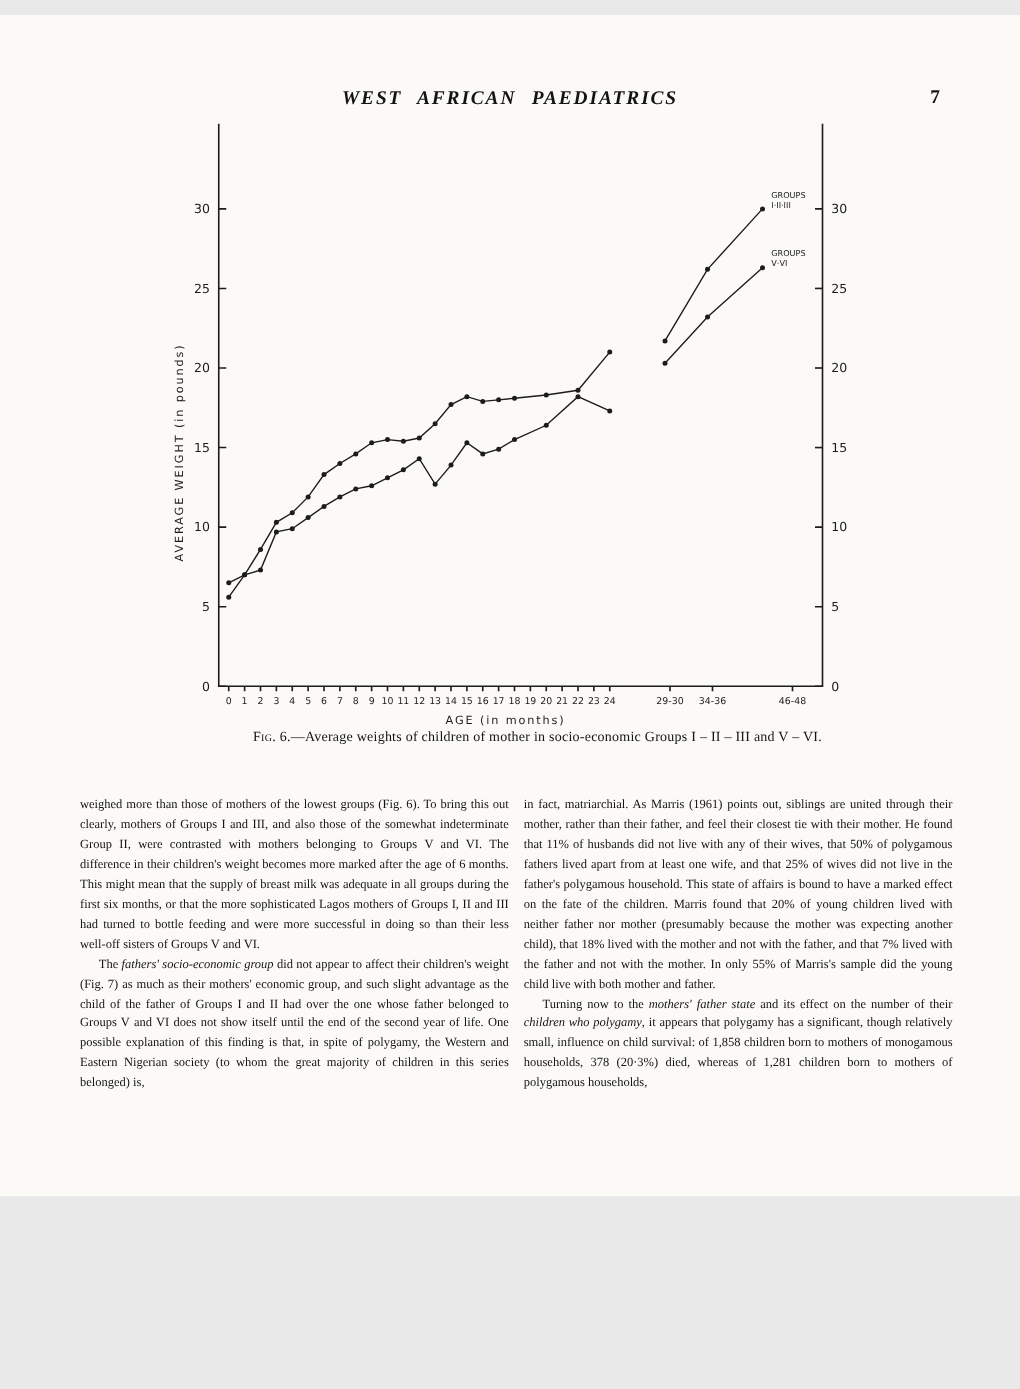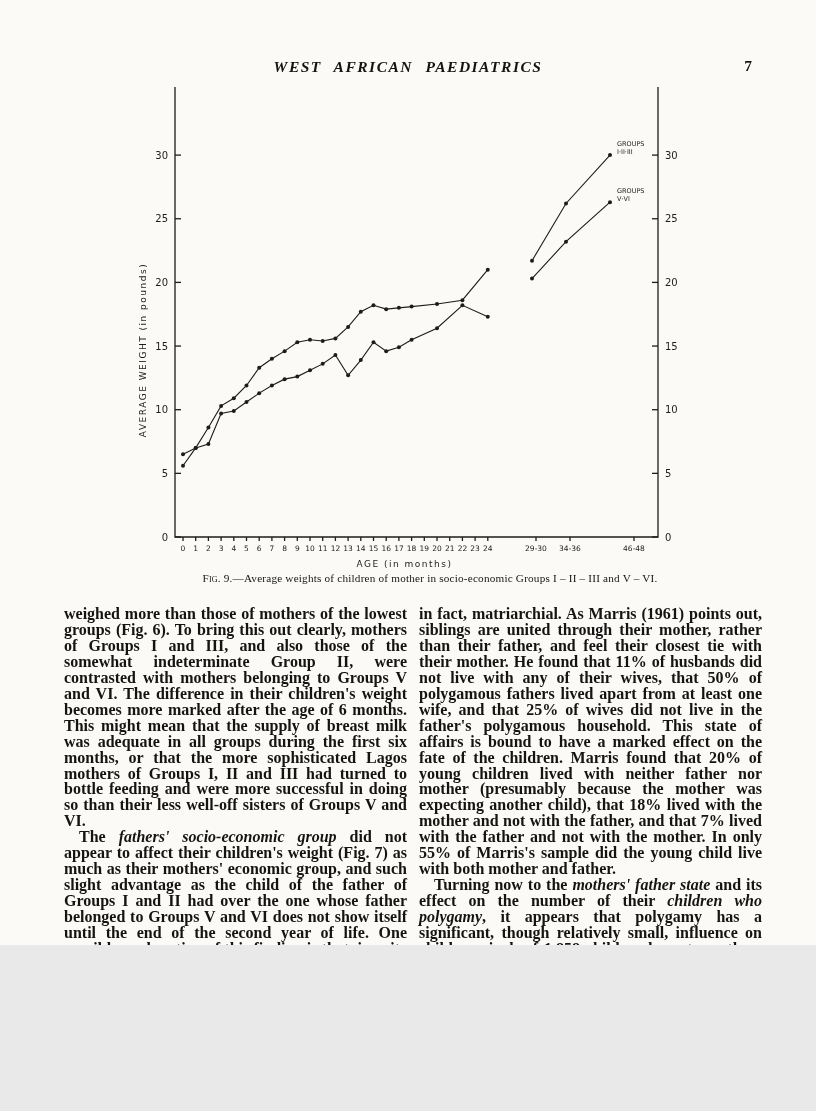--- a/index.html
+++ b/index.html
@@ -1,34 +1,34 @@
 <!DOCTYPE html>
 <html><head>
 <meta charset="utf-8">
 <style>
   html,body{margin:0;padding:0;background:#e9e9e9;}
-  .page{position:relative;width:816px;height:945px;margin:0 auto;background:#fbfaf6;
+  .page{position:relative;width:816px;height:945px;margin:12px auto;background:#fbfaf6;
         color:#141414;font-family:"Liberation Serif",serif;overflow:hidden;}
   .header{position:absolute;top:58px;left:0;width:100%;text-align:center;}
   .running-title{font-style:italic;font-weight:bold;font-size:15.5px;letter-spacing:1.5px;word-spacing:7px;}
   .pagenum{position:absolute;top:57px;right:64px;font-size:15.5px;font-weight:bold;}
   .chart-wrap{position:absolute;left:130px;top:85px;width:570px;height:505px;}
   svg text{fill:#1c1c1c;}
   .ax{stroke:#1c1c1c;stroke-width:1.3;fill:none;}
   .ln{stroke:#1c1c1c;stroke-width:1.1;fill:none;}
   .dot{fill:#1c1c1c;}
   .ytk{font:10px "DejaVu Sans",sans-serif;}
   .xtk{font:7.5px "DejaVu Sans",sans-serif;}
   .axl{font:9px "DejaVu Sans",sans-serif;letter-spacing:1.5px;}
   .slb{font:6.5px "DejaVu Sans",sans-serif;}
   .caption{position:absolute;top:572px;left:150px;width:560px;text-align:center;
            font-size:11.2px;letter-spacing:.2px;}
   .caption .sc{font-variant:small-caps;}
-  .col{position:absolute;top:606px;width:343px;text-align:justify;
-       font-size:16px;line-height:15.95px;font-weight:bold;}
+  .col{position:absolute;top:624px;width:343px;text-align:justify;
+       font-size:10px;line-height:15.95px;}
   .col p{margin:0;}
   .col p.indent{text-indent:15px;}
   .col-left{left:64px;}
   .col-right{left:419px;}
 </style>
 </head>
 <body>
 
 <div class="page">
 
@@ -187,21 +187,21 @@
           <circle cx="402" cy="193.58099999999996" r="2" class="dot"></circle>
           <circle cx="436" cy="156.664" r="2" class="dot"></circle>
           <circle cx="480" cy="117.20099999999996" r="2" class="dot"></circle>
           <text x="487" y="108.20099999999996" class="slb">GROUPS</text>
           <text x="487" y="116.20099999999996" class="slb">V·VI</text>
         </g>
       </svg>
   </div>
 
   <div class="caption">
-    <span class="sc">Fig. 9.</span><span>—Average weights of children of mother in socio-economic Groups I – II – III and V – VI.</span>
+    <span class="sc">Fig. 6.</span><span>—Average weights of children of mother in socio-economic Groups I – II – III and V – VI.</span>
   </div>
 
   <div class="col col-left">
     <p>weighed more than those of mothers of the lowest groups (Fig. 6). To bring this out clearly, mothers of Groups I and III, and also those of the somewhat indeterminate Group II, were contrasted with mothers belonging to Groups V and VI. The difference in their children's weight becomes more marked after the age of 6 months. This might mean that the supply of breast milk was adequate in all groups during the first six months, or that the more sophisticated Lagos mothers of Groups I, II and III had turned to bottle feeding and were more successful in doing so than their less well-off sisters of Groups V and VI.</p>
     <p class="indent">The <i>fathers' socio-economic group</i> did not appear to affect their children's weight (Fig. 7) as much as their mothers' economic group, and such slight advantage as the child of the father of Groups I and II had over the one whose father belonged to Groups V and VI does not show itself until the end of the second year of life. One possible explanation of this finding is that, in spite of polygamy, the Western and Eastern Nigerian society (to whom the great majority of children in this series belonged) is,</p>
   </div>
 
   <div class="col col-right">
     <p>in fact, matriarchial. As Marris (1961) points out, siblings are united through their mother, rather than their father, and feel their closest tie with their mother. He found that 11% of husbands did not live with any of their wives, that 50% of polygamous fathers lived apart from at least one wife, and that 25% of wives did not live in the father's polygamous household. This state of affairs is bound to have a marked effect on the fate of the children. Marris found that 20% of young children lived with neither father nor mother (presumably because the mother was expecting another child), that 18% lived with the mother and not with the father, and that 7% lived with the father and not with the mother. In only 55% of Marris's sample did the young child live with both mother and father.</p>
     <p class="indent">Turning now to the <i>mothers' father state</i> and its effect on the number of their <i>children who polygamy</i>, it appears that polygamy has a significant, though relatively small, influence on child survival: of 1,858 children born to mothers of monogamous households, 378 (20·3%) died, whereas of 1,281 children born to mothers of polygamous households,</p>

